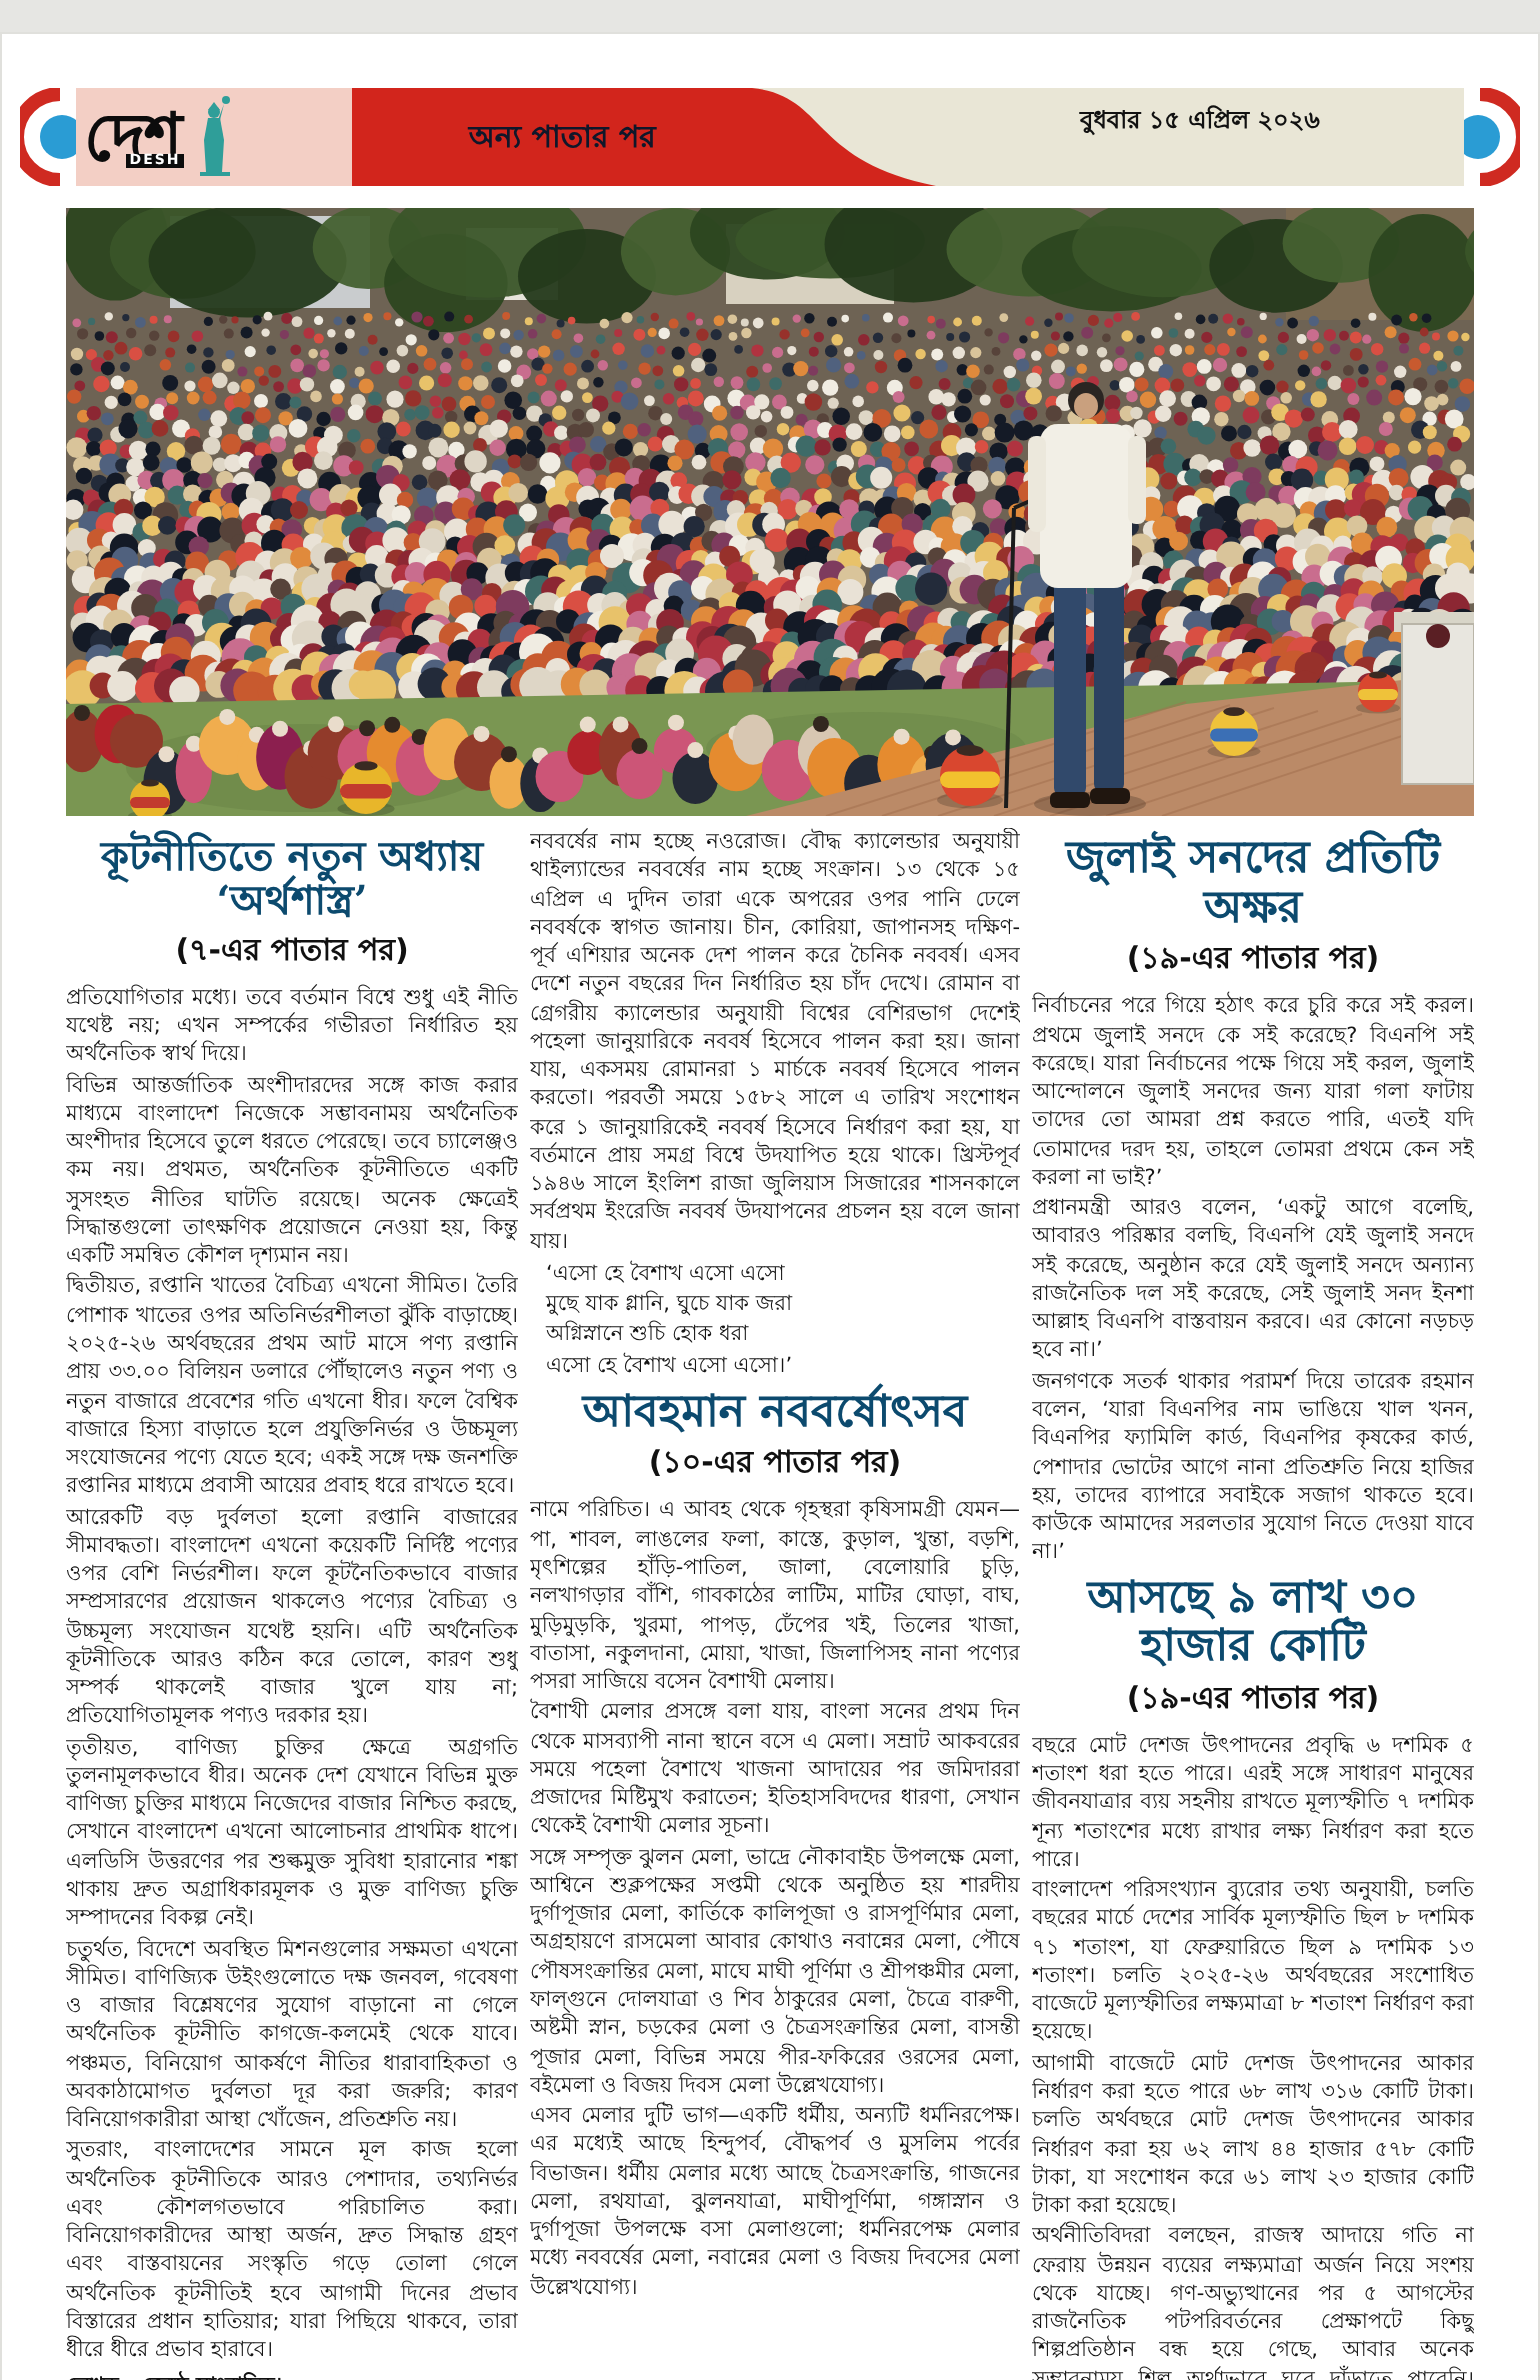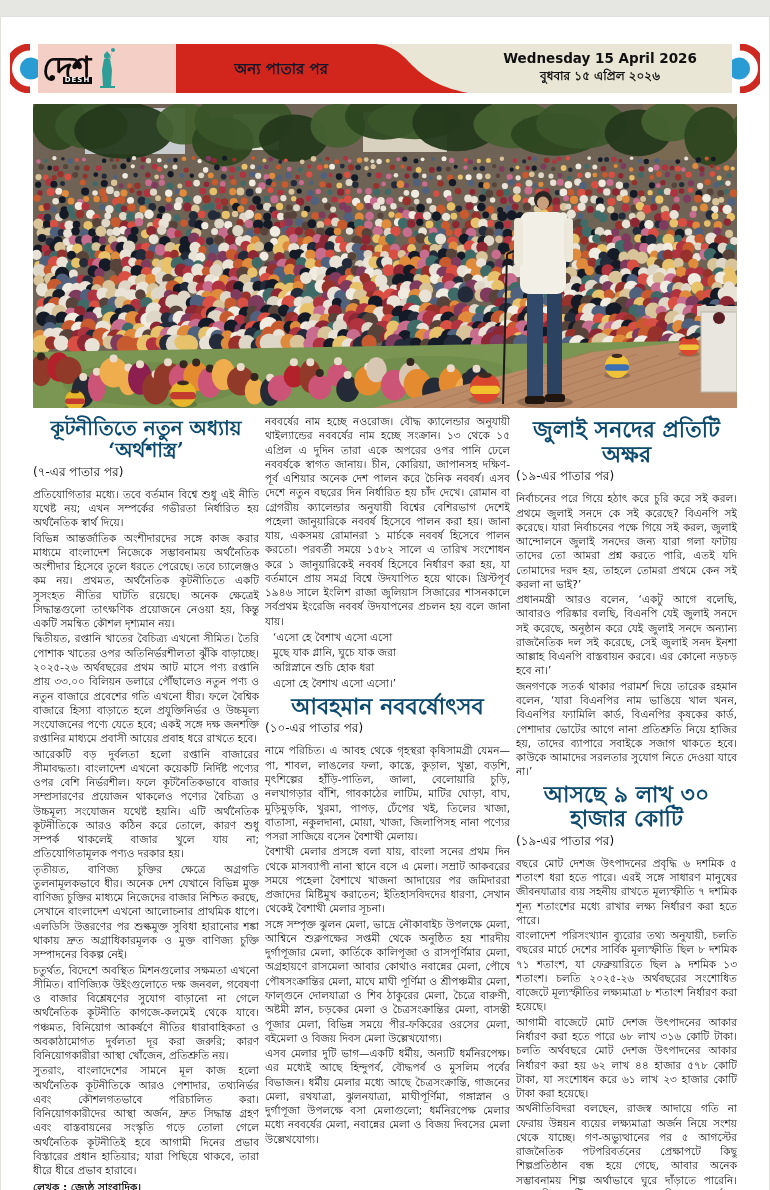--- a/index.html
+++ b/index.html
@@ -30,21 +30,21 @@
 
   
   .col{position:absolute;top:398px;bottom:6px;overflow:hidden;}
   .col-1{left:33px;width:226px;}
   .col-2{left:265px;width:245px;}
   .col-3{left:516px;width:221px;}
 
   .headline{font-family:"DejaVu Serif","Liberation Serif",serif;font-weight:700;color:#0c4a6e;
             text-align:center;line-height:1.12;margin:3px 0 1px;}
   .h-lg{font-size:22px;} .h-md{font-size:20px;}
-  .cont{text-align:left;font-size:12px;font-weight:400;margin:0 0 4px;color:#111;}
+  .cont{text-align:center;font-size:15px;font-weight:700;margin:0 0 4px;color:#111;}
   .paras p{font-size:10.5px;line-height:1.36;text-align:justify;margin:0 0 1px;color:#151515;}
   .poem{margin:2px 0 2px 8px;}
   .poem div{font-size:10.5px;line-height:1.45;color:#151515;}
   .author{font-size:10.5px;font-weight:700;margin:2px 0 8px;color:#111;}
   .article{display:block;}
 </style>
 </head>
 <body>
 
 <div class="page">
@@ -72,21 +72,20 @@
         </svg>
       </span>
     </div>
     <div class="banner-panel">
       <svg width="292" height="49" viewBox="0 0 292 49" preserveAspectRatio="none">
         <path d="M0,0 H200 C238,4 228,36 292,49 L0,49 Z" fill="#d2251c"></path>
       </svg>
       <span class="banner-text">অন্য পাতার পর</span>
     </div>
     <div class="date-panel">
-      <div class="date-en">Wednesday 15 April 2026</div>
       <div class="date-bn">বুধবার ১৫ এপ্রিল ২০২৬</div>
     </div>
     <div class="arc">
       <svg width="28" height="49" viewBox="0 0 28 49">
         <path d="M8,3 A21,21 0 0 1 8,46" fill="none" stroke="#cf2a21" stroke-width="7"></path>
         <circle cx="7" cy="24.5" r="11" fill="#2a9cd4"></circle>
       </svg>
     </div>
   </div>
 

